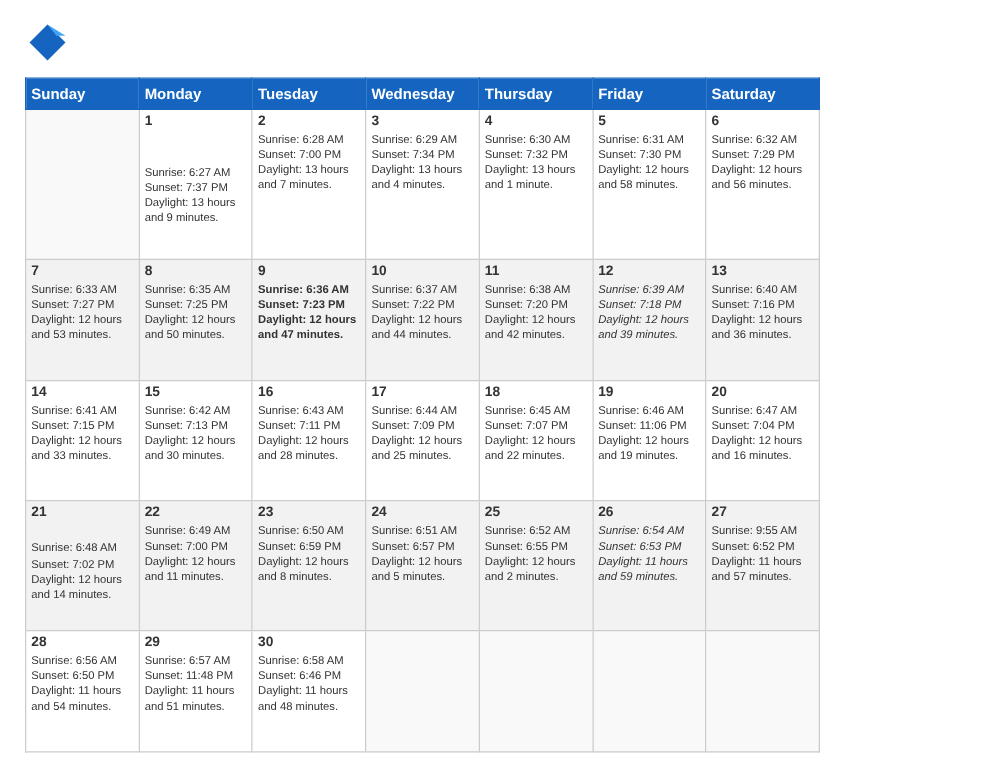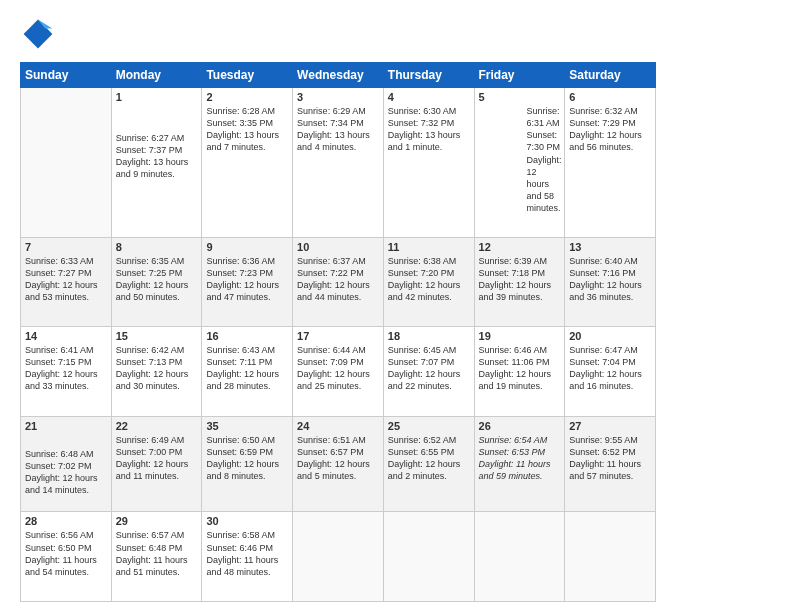--- a/index.html
+++ b/index.html
@@ -143,41 +143,41 @@
           <td>
             <span class="day-number">1</span>
             <div class="cell-text" style="white-space: pre-line; margin-top: 29px;">Sunrise: 6:27 AM
 Sunset: 7:37 PM
 Daylight: 13 hours
 and 9 minutes.</div>
           </td>
           <td>
             <span class="day-number">2</span>
             <div class="cell-text" style="white-space: pre-line;">Sunrise: 6:28 AM
-Sunset: 3:35 PM
+Sunset: 7:00 PM
 Daylight: 13 hours
 and 7 minutes.</div>
           </td>
           <td>
             <span class="day-number">3</span>
             <div class="cell-text" style="white-space: pre-line;">Sunrise: 6:29 AM
 Sunset: 7:34 PM
 Daylight: 13 hours
 and 4 minutes.</div>
           </td>
           <td>
             <span class="day-number">4</span>
             <div class="cell-text" style="white-space: pre-line;">Sunrise: 6:30 AM
 Sunset: 7:32 PM
 Daylight: 13 hours
 and 1 minute.</div>
           </td>
           <td>
             <span class="day-number">5</span>
-            <div class="cell-text" style="white-space: pre-line; margin-left: 48px;">Sunrise: 6:31 AM
+            <div class="cell-text" style="white-space: pre-line;">Sunrise: 6:31 AM
 Sunset: 7:30 PM
 Daylight: 12 hours
 and 58 minutes.</div>
           </td>
           <td>
             <span class="day-number">6</span>
             <div class="cell-text" style="white-space: pre-line;">Sunrise: 6:32 AM
 Sunset: 7:29 PM
 Daylight: 12 hours
 and 56 minutes.</div>
@@ -193,42 +193,42 @@
           </td>
           <td>
             <span class="day-number">8</span>
             <div class="cell-text" style="white-space: pre-line;">Sunrise: 6:35 AM
 Sunset: 7:25 PM
 Daylight: 12 hours
 and 50 minutes.</div>
           </td>
           <td>
             <span class="day-number">9</span>
-            <div class="cell-text" style="white-space: pre-line;">Sunrise: 6:36 AM
+            <div class="cell-text" style="white-space: pre-line; font-weight: bold;">Sunrise: 6:36 AM
 Sunset: 7:23 PM
 Daylight: 12 hours
 and 47 minutes.</div>
           </td>
           <td>
             <span class="day-number">10</span>
             <div class="cell-text" style="white-space: pre-line;">Sunrise: 6:37 AM
 Sunset: 7:22 PM
 Daylight: 12 hours
 and 44 minutes.</div>
           </td>
           <td>
             <span class="day-number">11</span>
             <div class="cell-text" style="white-space: pre-line;">Sunrise: 6:38 AM
 Sunset: 7:20 PM
 Daylight: 12 hours
 and 42 minutes.</div>
           </td>
           <td>
             <span class="day-number">12</span>
-            <div class="cell-text" style="white-space: pre-line;">Sunrise: 6:39 AM
+            <div class="cell-text" style="white-space: pre-line; font-style: italic;">Sunrise: 6:39 AM
 Sunset: 7:18 PM
 Daylight: 12 hours
 and 39 minutes.</div>
           </td>
           <td>
             <span class="day-number">13</span>
             <div class="cell-text" style="white-space: pre-line;">Sunrise: 6:40 AM
 Sunset: 7:16 PM
 Daylight: 12 hours
 and 36 minutes.</div>
@@ -294,21 +294,21 @@
 and 14 minutes.</div>
           </td>
           <td>
             <span class="day-number">22</span>
             <div class="cell-text" style="white-space: pre-line;">Sunrise: 6:49 AM
 Sunset: 7:00 PM
 Daylight: 12 hours
 and 11 minutes.</div>
           </td>
           <td>
-            <span class="day-number">35</span>
+            <span class="day-number">23</span>
             <div class="cell-text" style="white-space: pre-line;">Sunrise: 6:50 AM
 Sunset: 6:59 PM
 Daylight: 12 hours
 and 8 minutes.</div>
           </td>
           <td>
             <span class="day-number">24</span>
             <div class="cell-text" style="white-space: pre-line;">Sunrise: 6:51 AM
 Sunset: 6:57 PM
 Daylight: 12 hours
@@ -340,21 +340,21 @@
           <td>
             <span class="day-number">28</span>
             <div class="cell-text" style="white-space: pre-line;">Sunrise: 6:56 AM
 Sunset: 6:50 PM
 Daylight: 11 hours
 and 54 minutes.</div>
           </td>
           <td>
             <span class="day-number">29</span>
             <div class="cell-text" style="white-space: pre-line;">Sunrise: 6:57 AM
-Sunset: 6:48 PM
+Sunset: 11:48 PM
 Daylight: 11 hours
 and 51 minutes.</div>
           </td>
           <td>
             <span class="day-number">30</span>
             <div class="cell-text" style="white-space: pre-line;">Sunrise: 6:58 AM
 Sunset: 6:46 PM
 Daylight: 11 hours
 and 48 minutes.</div>
           </td>

